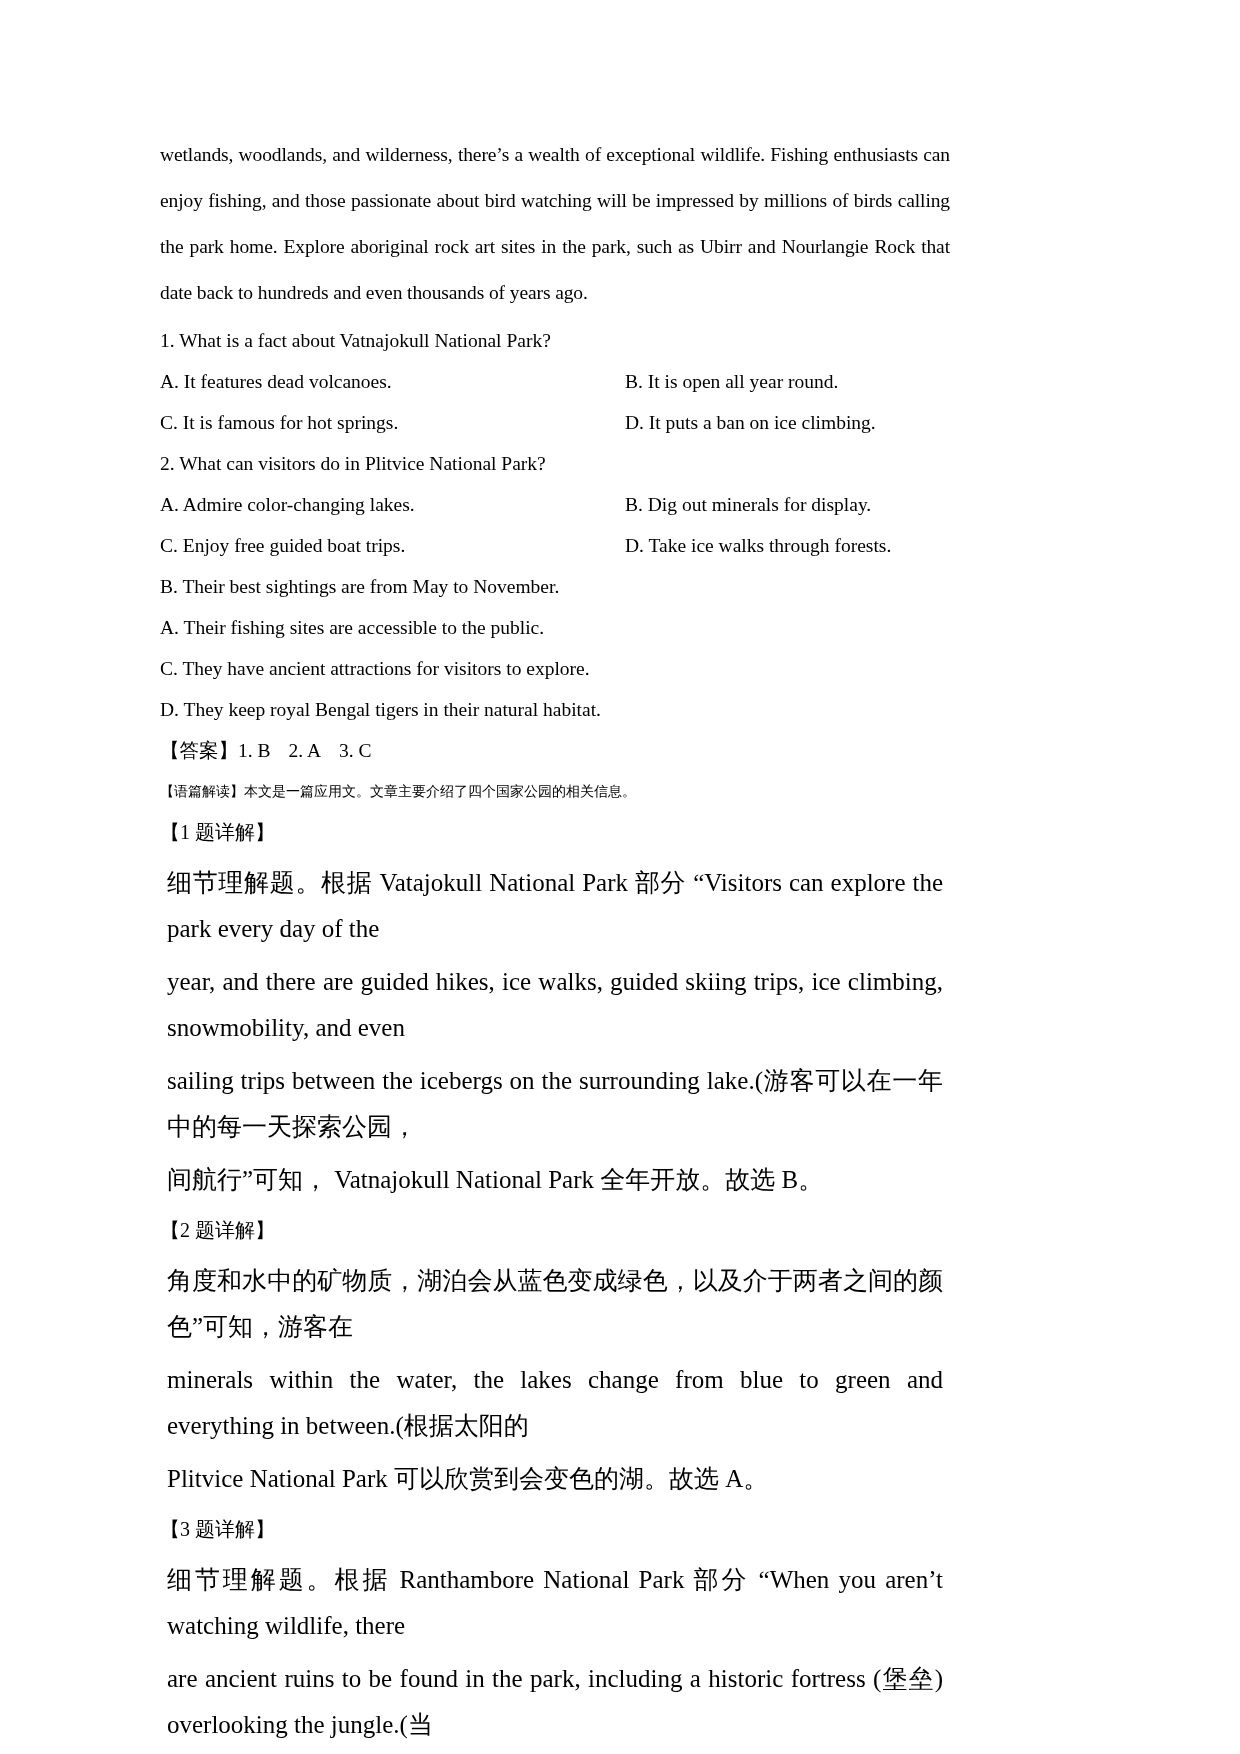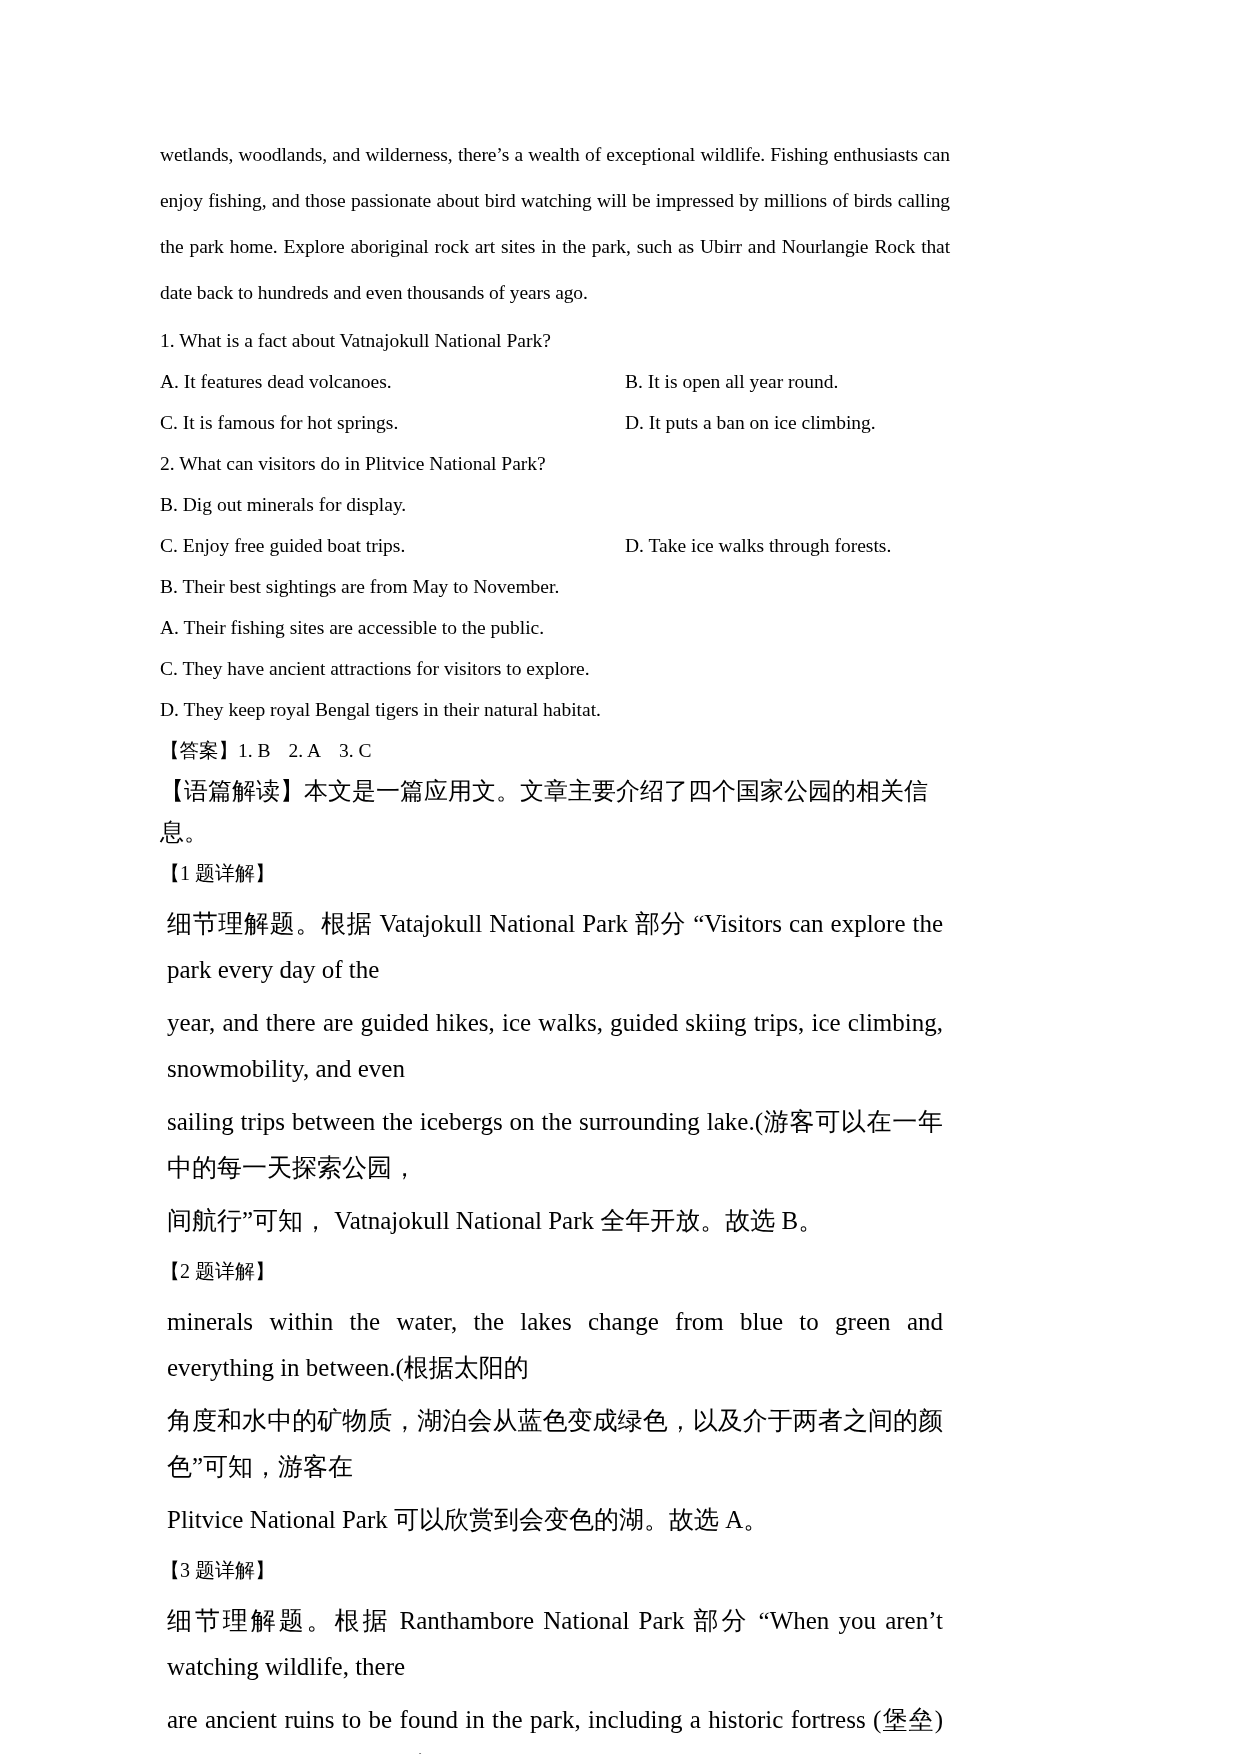--- a/index.html
+++ b/index.html
@@ -56,21 +56,21 @@
 
   
   .opt-full {
     font-size: 19.5px;
     line-height: 41px;
   }
 
   
   .cjk {
     font-family: "Liberation Serif", "DejaVu Serif", serif;
-    font-size: 24px;
+    font-size: 14px;
     line-height: 41px;
   }
   .cjk-para {
     margin: 7px;
     font-size: 25px;
     line-height: 46px;
     text-align: justify;
     text-align-last: left;
   }
   .heading-cjk {
@@ -106,20 +106,21 @@
       </div>
       <div class="opt-row">
         <span class="col-a">C. It is famous for hot springs.</span>
         <span class="col-b">D. It puts a ban on ice climbing.</span>
       </div>
     </div>
 
     <div>
       <div class="q-stem">2. What can visitors do in Plitvice National Park?</div>
       <div class="opt-row">
+        <span class="col-a">A. Admire color-changing lakes.</span>
         <span class="col-b">B. Dig out minerals for display.</span>
       </div>
       <div class="opt-row">
         <span class="col-a">C. Enjoy free guided boat trips.</span>
         <span class="col-b">D. Take ice walks through forests.</span>
       </div>
     </div>
 
     <div>
       <div class="opt-full">B. Their best sightings are from May to November.</div>
@@ -139,22 +140,22 @@
     <div>
       <div class="heading-cjk">【1 题详解】</div>
       <div class="cjk-para">细节理解题。根据 Vatajokull National Park 部分 “Visitors can explore the park every day of the</div>
       <div class="cjk-para">year, and there are guided hikes, ice walks, guided skiing trips, ice climbing, snowmobility, and even</div>
       <div class="cjk-para">sailing trips between the icebergs on the surrounding lake.(游客可以在一年中的每一天探索公园，</div>
       <div class="cjk-para">间航行”可知， Vatnajokull National Park 全年开放。故选 B。</div>
     </div>
 
     <div>
       <div class="heading-cjk">【2 题详解】</div>
+      <div class="cjk-para">角度和水中的矿物质，湖泊会从蓝色变成绿色，以及介于两者之间的颜色”可知，游客在</div>
       <div class="cjk-para">minerals within the water, the lakes change from blue to green and everything in between.(根据太阳的</div>
-      <div class="cjk-para">角度和水中的矿物质，湖泊会从蓝色变成绿色，以及介于两者之间的颜色”可知，游客在</div>
       <div class="cjk-para">Plitvice National Park 可以欣赏到会变色的湖。故选 A。</div>
     </div>
 
     <div>
       <div class="heading-cjk">【3 题详解】</div>
       <div class="cjk-para">细节理解题。根据 Ranthambore National Park 部分 “When you aren’t watching wildlife, there</div>
       <div class="cjk-para">are ancient ruins to be found in the park, including a historic fortress (堡垒) overlooking the jungle.(当</div>
     </div>
 
   </div>

